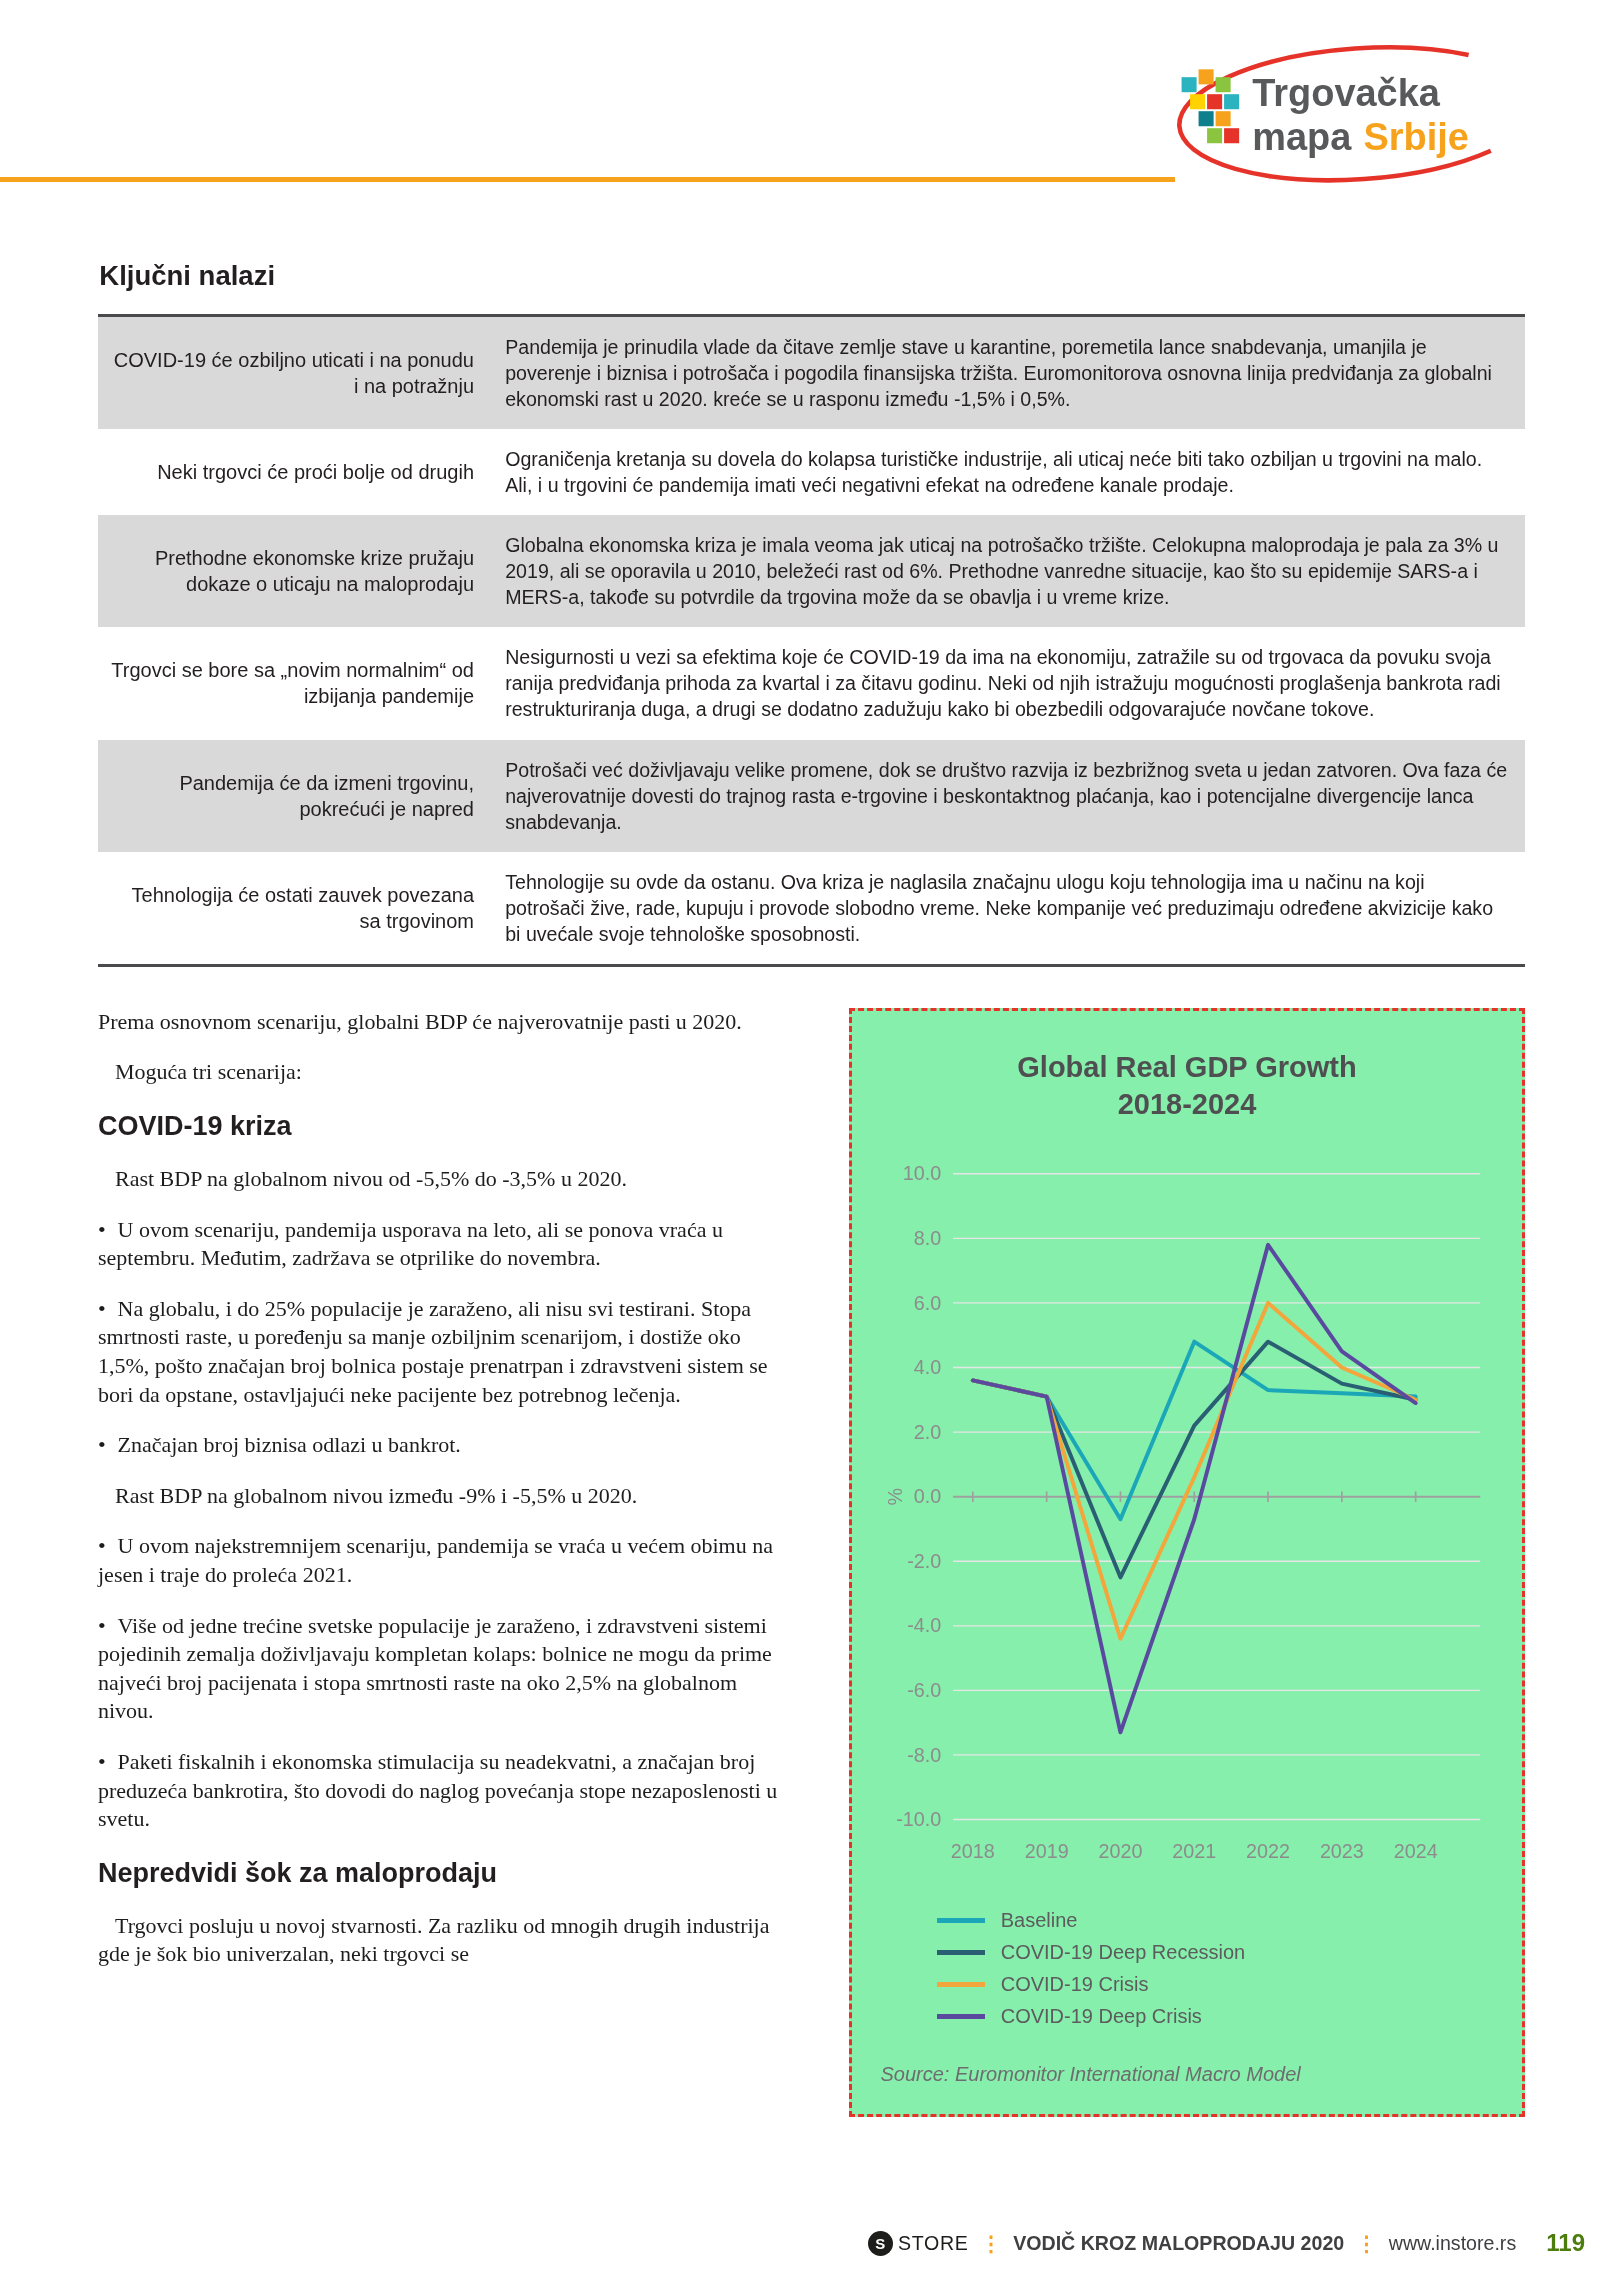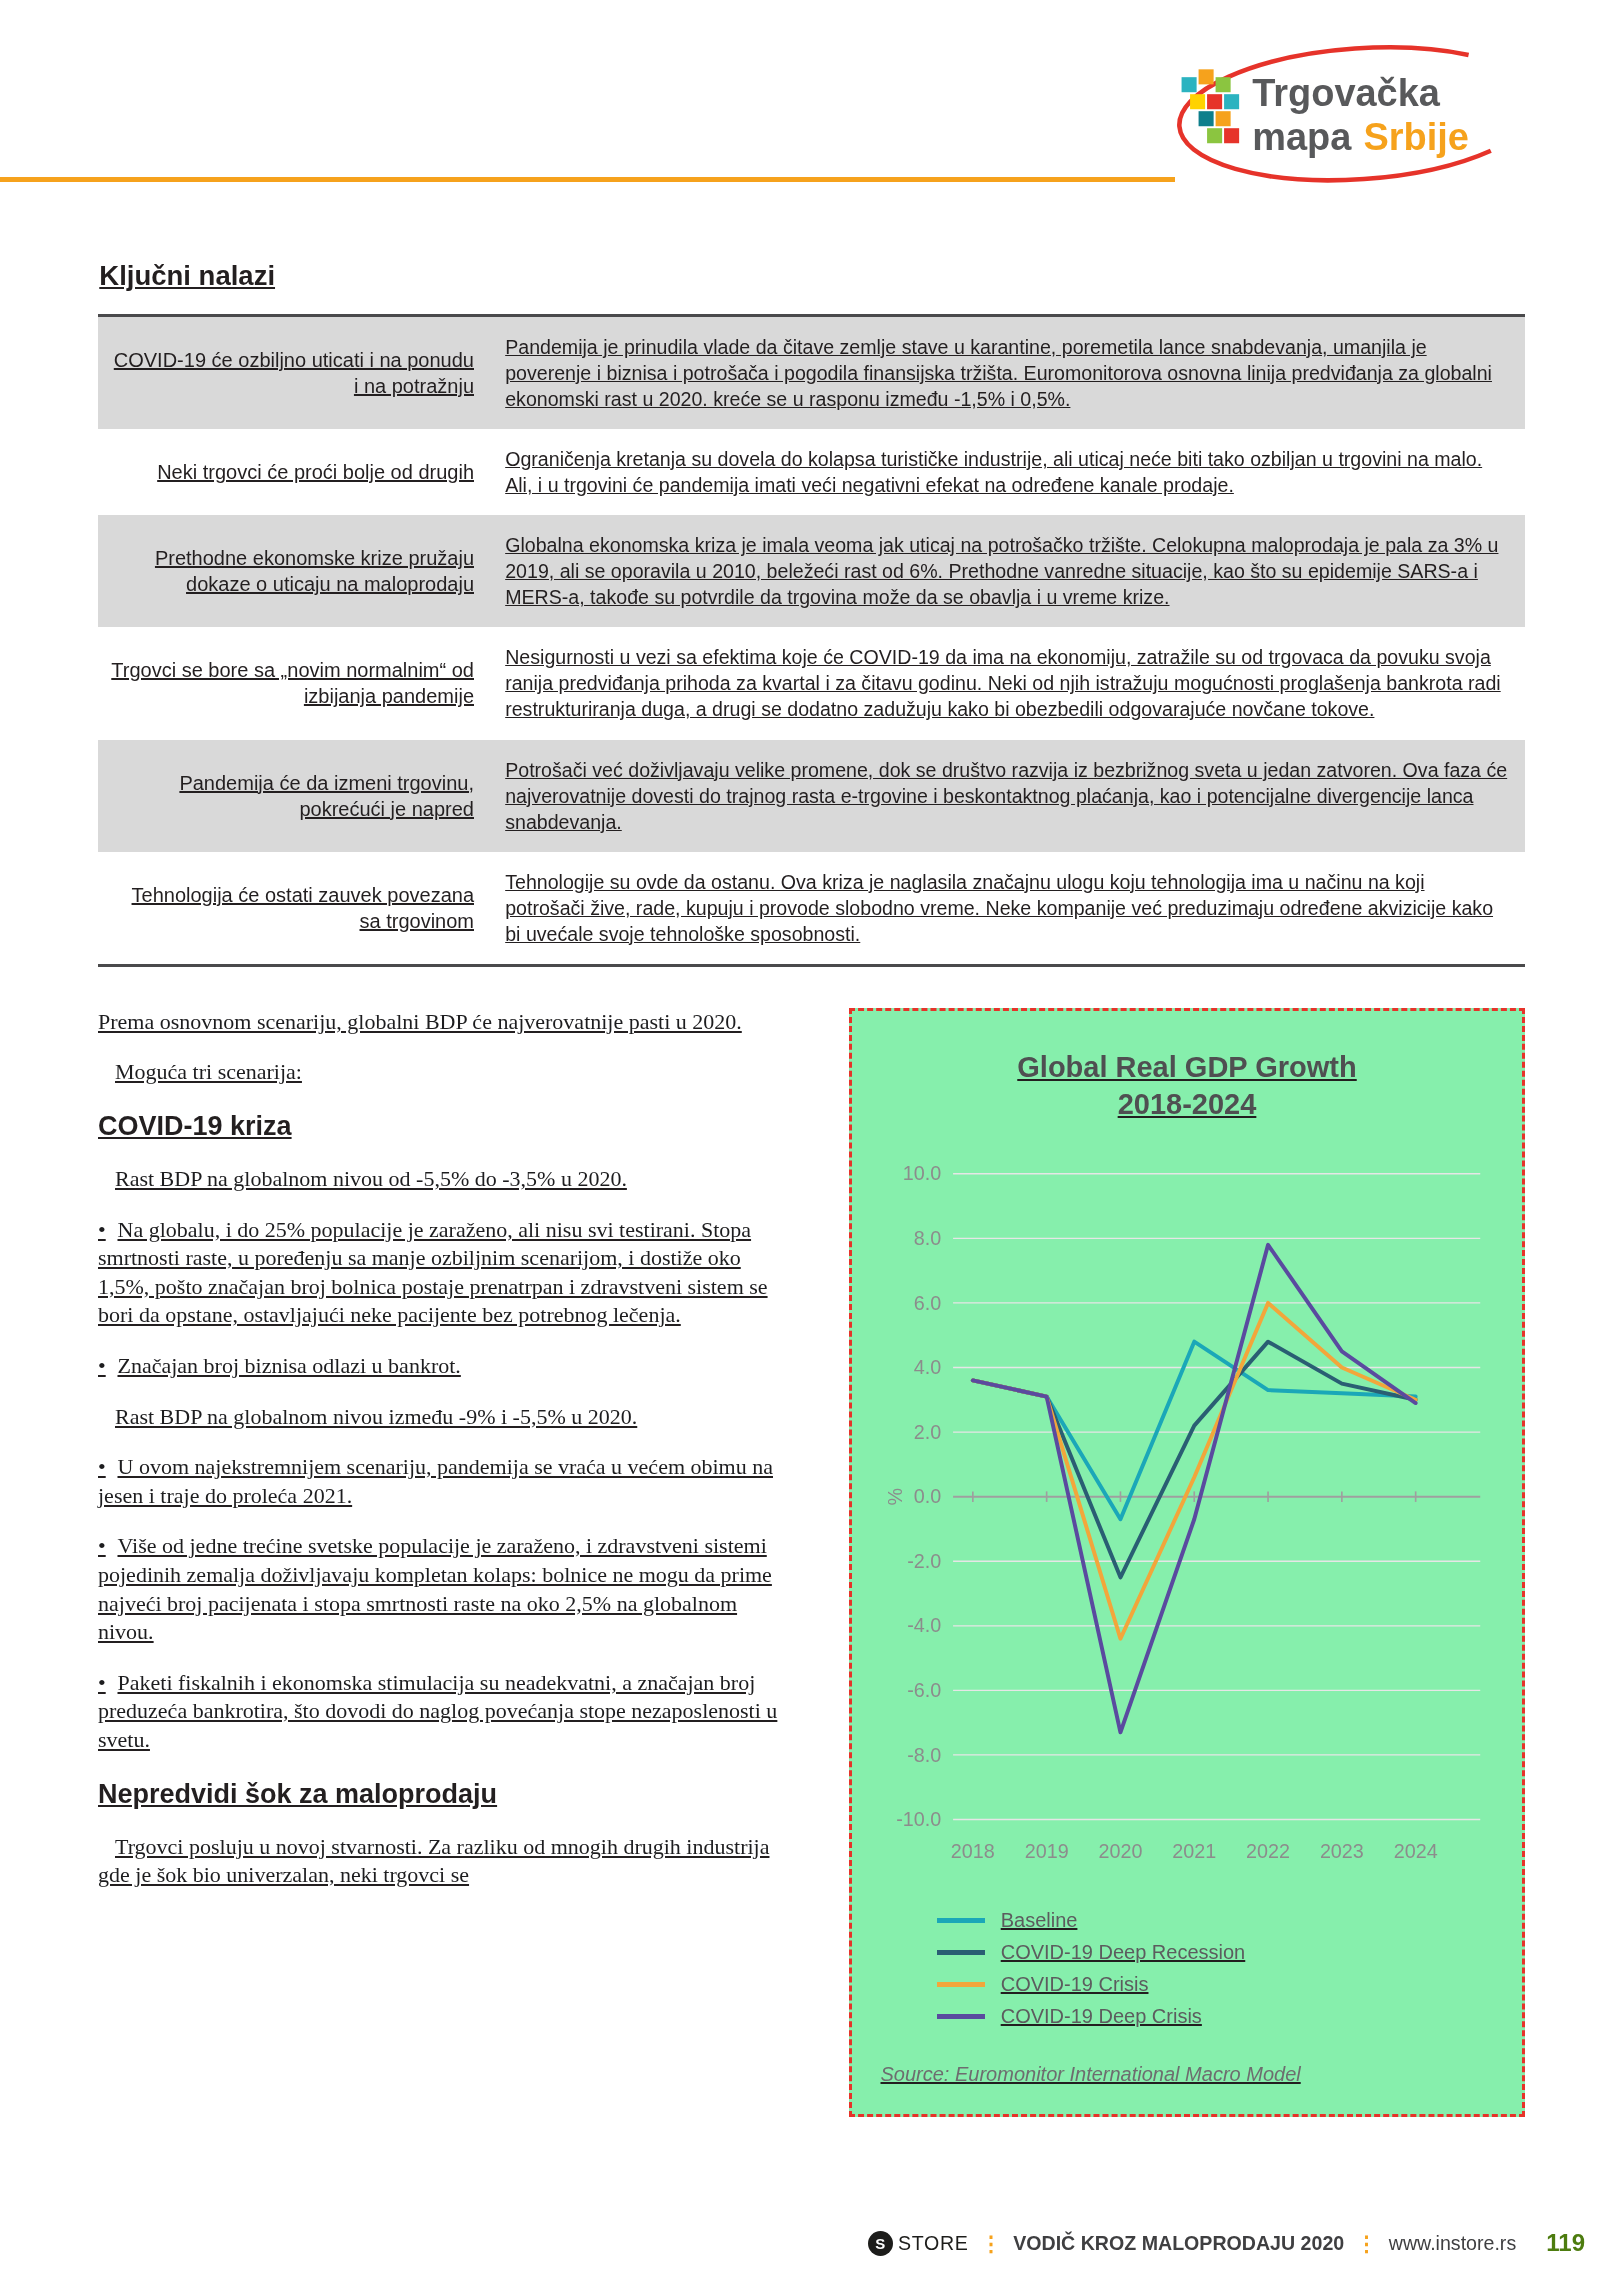--- a/index.html
+++ b/index.html
@@ -8,21 +8,21 @@
     width: 1623px; height: 2295px; position: relative; overflow: hidden;
     background: #ffffff; color: #231f20;
     font-family: "Liberation Sans", sans-serif;
   }
 
   
   .top-rule { position: absolute; left: 0; top: 177px; width: 1175px; height: 4.6px; background: #f6a21c; }
   .logo-wrap { position: absolute; left: 1163px; top: 34px; width: 393px; height: 157px; }
 
   
-  .main { position: absolute; left: 98px; top: 260px; width: 1427px; text-decoration: underline; }
+  .main { position: absolute; left: 98px; top: 260px; width: 1427px; }
   .h2 { font-size: 27.5px; font-weight: 700; margin: 0 0 22px 1.3px; color: #231f20; }
 
   
   .kf-table { border-top: 3.3px solid #4a4a4c; border-bottom: 3.3px solid #4a4a4c; }
   .kf-row { display: flex; align-items: center; }
   .kf-row:nth-child(odd) { background: #d9d9d9; }
   .kf-title { flex: 0 0 402px; width: 402px; padding: 17px 26px 17px 13px; font-size: 20px; line-height: 1.3; text-align: right; }
   .kf-text { flex: 1; padding: 17px 15.7px 17px 5.2px; font-size: 19.6px; line-height: 1.33; }
 
   
@@ -111,20 +111,21 @@
       </div>
     </div>
 
   <div class="columns">
 
     <div class="article">
         <div class="blk-p">Prema osnovnom scenariju, globalni BDP će najverovatnije pasti u 2020.</div>
         <div class="blk-pi">Moguća tri scenarija:</div>
         <div class="blk-h">COVID-19 kriza</div>
         <div class="blk-pi">Rast BDP na globalnom nivou od -5,5% do -3,5% u 2020.</div>
+        <div class="blk-b"><span class="bullet-dot">•</span><span>U ovom scenariju, pandemija usporava na leto, ali se ponova vraća u septembru. Međutim, zadržava se otprilike do novembra.</span></div>
         <div class="blk-b"><span class="bullet-dot">•</span><span>Na globalu, i do 25% populacije je zaraženo, ali nisu svi testirani. Stopa smrtnosti raste, u poređenju sa manje ozbiljnim scenarijom, i dostiže oko 1,5%, pošto značajan broj bolnica postaje prenatrpan i zdravstveni sistem se bori da opstane, ostavljajući neke pacijente bez potrebnog lečenja.</span></div>
         <div class="blk-b"><span class="bullet-dot">•</span><span>Značajan broj biznisa odlazi u bankrot.</span></div>
         <div class="blk-pi">Rast BDP na globalnom nivou između -9% i -5,5% u 2020.</div>
         <div class="blk-b"><span class="bullet-dot">•</span><span>U ovom najekstremnijem scenariju, pandemija se vraća u većem obimu na jesen i traje do proleća 2021.</span></div>
         <div class="blk-b"><span class="bullet-dot">•</span><span>Više od jedne trećine svetske populacije je zaraženo, i zdravstveni sistemi pojedinih zemalja doživljavaju kompletan kolaps: bolnice ne mogu da prime najveći broj pacijenata i stopa smrtnosti raste na oko 2,5% na globalnom nivou.</span></div>
         <div class="blk-b"><span class="bullet-dot">•</span><span>Paketi fiskalnih i ekonomska stimulacija su neadekvatni, a značajan broj preduzeća bankrotira, što dovodi do naglog povećanja stope nezaposlenosti u svetu.</span></div>
         <div class="blk-h">Nepredvidi šok za maloprodaju</div>
         <div class="blk-pi">Trgovci posluju u novoj stvarnosti. Za razliku od mnogih drugih industrija gde je šok bio univerzalan, neki trgovci se</div>
       </div>
 

